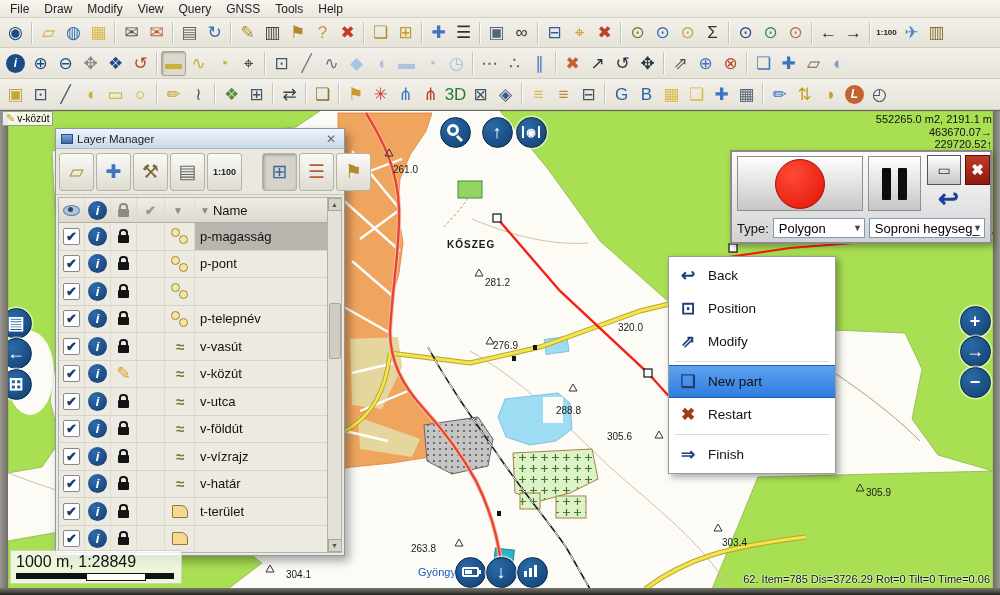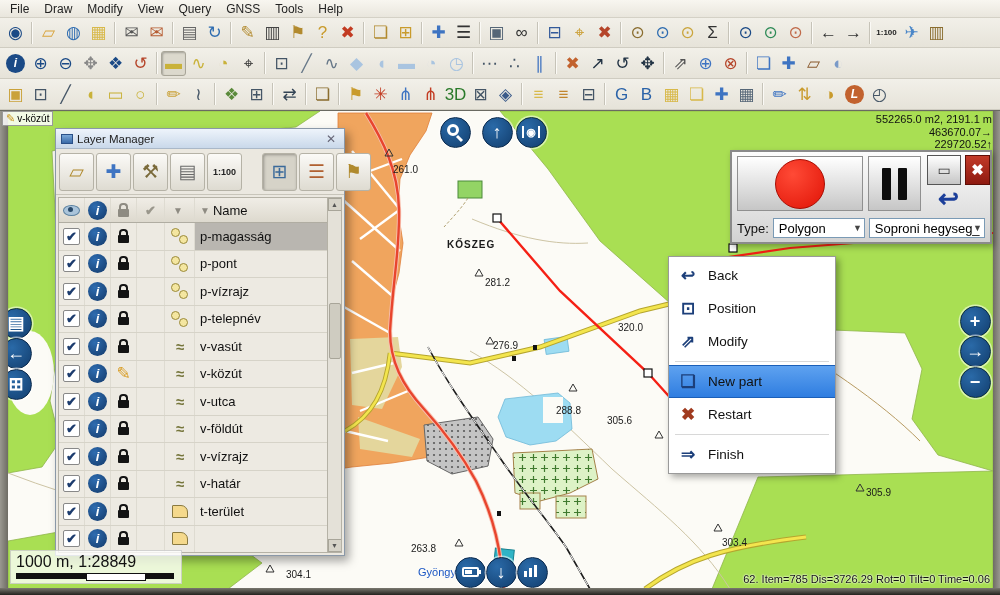--- a/index.html
+++ b/index.html
@@ -387,21 +387,21 @@
           <span class="sig"></span>
         </div>
       </div>
     <div id="maplabels">
         <span class="mlabel" style="left: 393px; top: 53px;">261.0</span>
         <span class="mlabel town" style="left: 447px; top: 128px;">KŐSZEG</span>
         <span class="mlabel" style="left: 485px; top: 166px;">281.2</span>
         <span class="mlabel" style="left: 618px; top: 211px;">320.0</span>
         <span class="mlabel" style="left: 493px; top: 229px;">276.9</span>
         <span class="mlabel" style="left: 556px; top: 294px;">288.8</span>
-        <span class="mlabel" style="left: 607px; top: 304px;">305.6</span>
+        <span class="mlabel" style="left: 607px; top: 320px;">305.6</span>
         <span class="mlabel" style="left: 411px; top: 432px;">263.8</span>
         <span class="mlabel" style="left: 286px; top: 458px;">304.1</span>
         <span class="mlabel" style="left: 722px; top: 426px;">303.4</span>
         <span class="mlabel" style="left: 866px; top: 376px;">305.9</span>
         <span class="mlabel place" style="left: 418px; top: 455px;">Gyöngyös</span>
       </div>
 
     <div class="chip">
       <span class="pen2">✎</span>
       <span>v-közút</span>
@@ -500,21 +500,20 @@
             <span class="cell c-info">
               <span class="ic"></span>
             </span>
             <span class="cell c-lock">
               <span class="lock"></span>
             </span>
             <span class="cell c-chk"></span>
             <span class="cell c-sym">
               <span class="sym-p"></span>
             </span>
-            <span class="cell c-name">p-vízrajz</span>
           </div>
           <div class="lm-row">
             <span class="cell c-cb">
               <span class="cb">✔</span>
             </span>
             <span class="cell c-info">
               <span class="ic"></span>
             </span>
             <span class="cell c-lock">
               <span class="lock"></span>

